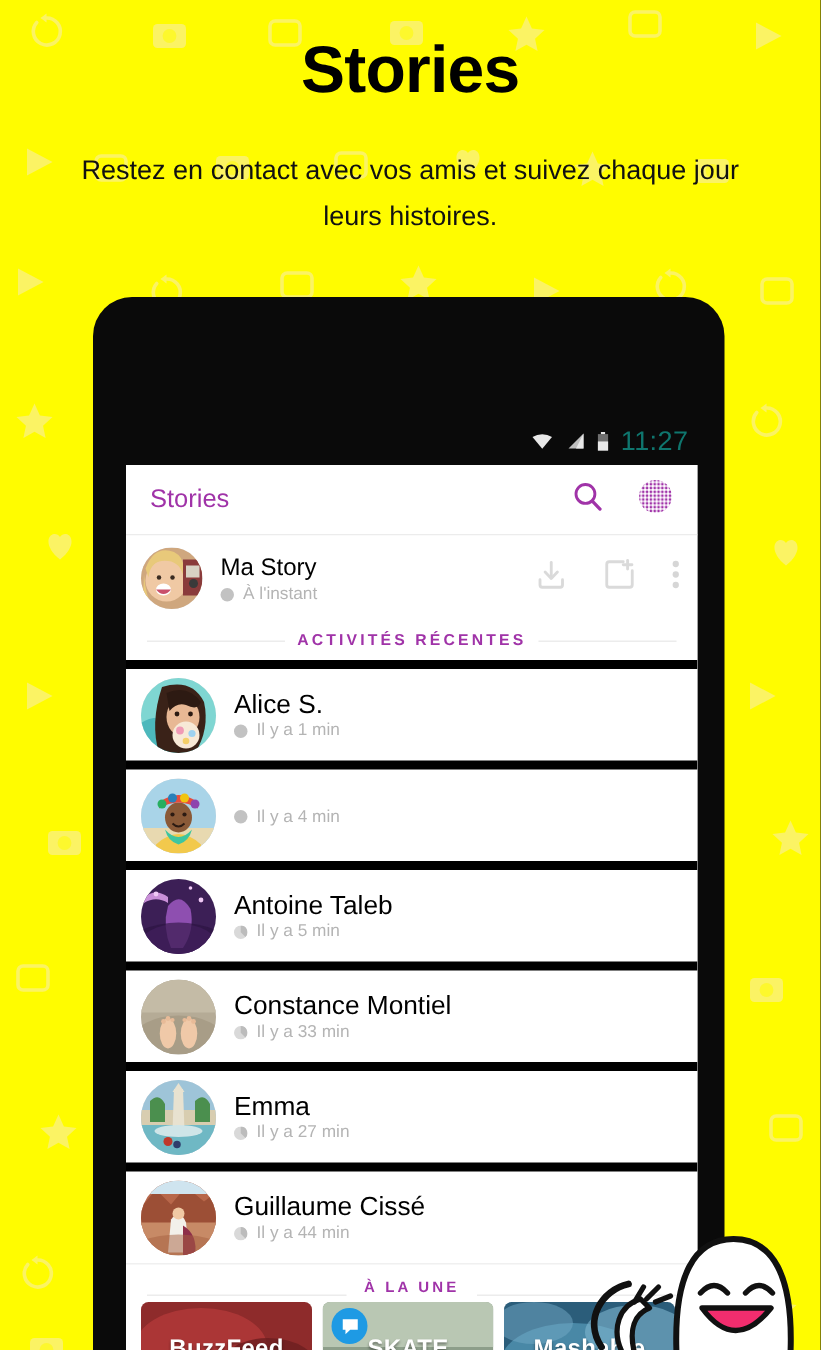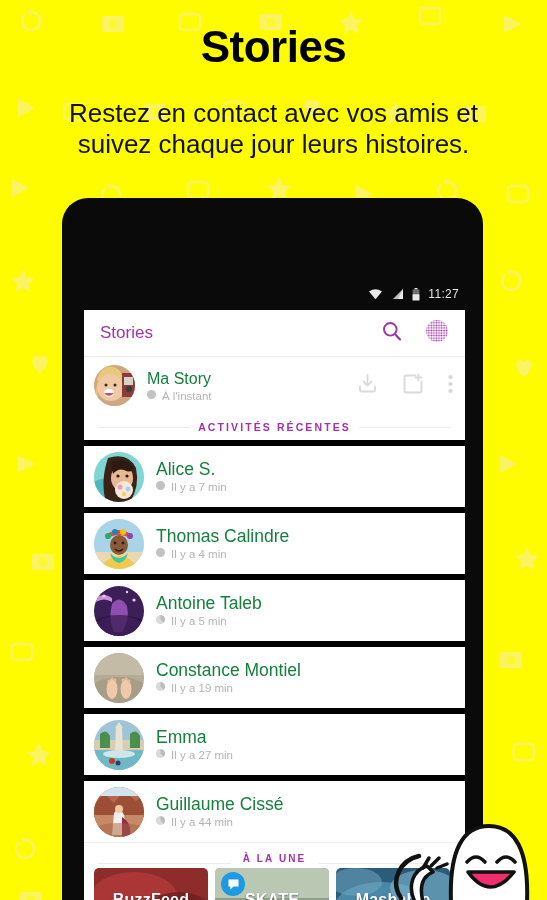--- a/index.html
+++ b/index.html
@@ -24,21 +24,21 @@
   .promo{ position:absolute; left:0; right:0; text-align:center; z-index:4; }
   #promo-title{
     top:22px;
     font-size:44px;
     font-weight:bold;
     color:#000;
     letter-spacing:-.5px;
   }
   #promo-sub{
     top:98px;
-    font-size:26px;
+    font-size:18px;
     line-height:31px;
     color:#111;
     padding:0 40px;
   }
 
   
   #phone{
     position:absolute;
     left:62px; top:198px;
     width:421px; height:720px;
@@ -56,21 +56,21 @@
 
   
   #statusbar{
     position:absolute;
     left:22px; top:82px; width:381px; height:28px;
     display:flex; align-items:center; justify-content:flex-end;
     gap:8px;
     padding-right:6px;
   }
   #statusbar .sb-time{
-    color:#e5e5e5; font-size:12px; letter-spacing:.3px;
+    color:#0f766e; font-size:18px; letter-spacing:.3px;
   }
   .sb-ico{ display:block; }
 
   
   #app-header{
     height:47px;
     display:flex; align-items:center;
     padding:0 16px;
     border-bottom:1px solid #ececec;
     background:#fff;
@@ -90,25 +90,25 @@
     background:#fff;
   }
   .avatar{
     width:41px; height:41px; border-radius:50%;
     flex:none; overflow:hidden; position:relative;
     background:#ddd;
   }
   .avatar svg{ display:block; width:100%; height:100%; }
   .row-text{ flex:1; margin-left:12px; min-width:0; }
   .row-name{
-    font-size:16px; color:#15803d; line-height:19px;
+    font-size:16px; color:#000000; line-height:19px;
     white-space:nowrap; overflow:hidden; text-overflow:ellipsis;
   }
   .row-meta{
-    display:flex; align-items:flex-start; gap:6px;
+    display:flex; align-items:center; gap:6px;
     margin-top:2px;
   }
   .row-time{ font-size:11.5px; color:#b4b4b4; }
   .dot-full{
     width:9px;height:9px;border-radius:50%;background:#c2c2c2;flex:none;
   }
   .dot-pie{ width:9px;height:9px;flex:none; }
   .story-actions{ display:flex; align-items:center; }
   .story-actions .act{ margin-left:24px; display:flex; }
 
@@ -438,21 +438,21 @@
     <circle cx="30" cy="38" r="9" fill="#f7e9d7"></circle>
     <circle cx="26" cy="35" r="2.6" fill="#f09ab5"></circle>
               <circle cx="34" cy="37" r="2.4" fill="#9ed2f0"></circle>
               <circle cx="30" cy="42" r="2.2" fill="#f5d06a"></circle>
             </svg>
      </div>
      <div class="row-text">
        <div class="row-name">Alice S.</div>
        <div class="row-meta">
          <span class="dot-full"></span>
-         <span class="row-time">Il y a 7 min</span>
+         <span class="row-time">Il y a 1 min</span>
        </div>
      </div>
         </div>
         <div class="friend-row">
           <div class="avatar">
        <svg viewBox="0 0 50 50" preserveAspectRatio="xMidYMid slice">
               <rect width="50" height="50" fill="#a9d4e8"></rect>
     <rect y="33" width="50" height="17" fill="#e8d9b0"></rect>
     <path d="M10 44 Q25 30 40 44 L40 50 L10 50 Z" fill="#f2c94c"></path>
     <ellipse cx="25" cy="26" rx="9" ry="10" fill="#8a5a38"></ellipse>
@@ -461,21 +461,20 @@
     <path d="M21 30 Q25 34 29 30" stroke="#2b1a12" stroke-width="1.3" fill="none"></path>
     <path d="M12 16 Q25 6 38 16 L38 20 Q25 12 12 20 Z" fill="#e74c3c"></path>
     <circle cx="14" cy="17" r="3" fill="#27ae60"></circle>
               <circle cx="21" cy="13" r="3" fill="#2980b9"></circle>
     <circle cx="29" cy="13" r="3" fill="#f1c40f"></circle>
               <circle cx="36" cy="17" r="3" fill="#8e44ad"></circle>
     <path d="M16 34 Q25 44 34 34 Q32 42 25 44 Q18 42 16 34 Z" fill="#3ec6a0"></path>
             </svg>
      </div>
      <div class="row-text">
-       <div class="row-name">Thomas Calindre</div>
        <div class="row-meta">
          <span class="dot-full"></span>
          <span class="row-time">Il y a 4 min</span>
        </div>
      </div>
         </div>
         <div class="friend-row">
           <div class="avatar">
        <svg viewBox="0 0 50 50" preserveAspectRatio="xMidYMid slice">
               <rect width="50" height="50" fill="#3c1f56"></rect>
@@ -515,21 +514,21 @@
     <circle cx="35" cy="28" r="1.6" fill="#e8bb98"></circle>
             </svg>
      </div>
      <div class="row-text">
        <div class="row-name">Constance Montiel</div>
        <div class="row-meta">
          <svg class="dot-pie" viewBox="0 0 10 10">
                 <circle cx="5" cy="5" r="5" fill="#d9d9d9"></circle>
                 <path d="M5 5 L5 0 A5 5 0 0 1 8.5 8.5 Z" fill="#bcbcbc"></path>
               </svg>
-         <span class="row-time">Il y a 19 min</span>
+         <span class="row-time">Il y a 33 min</span>
        </div>
      </div>
         </div>
         <div class="friend-row">
           <div class="avatar">
        <svg viewBox="0 0 50 50" preserveAspectRatio="xMidYMid slice">
               <rect width="50" height="50" fill="#9ec4d8"></rect>
     <rect y="20" width="50" height="12" fill="#d8cdb0"></rect>
     <rect y="30" width="50" height="20" fill="#6fb8c4"></rect>
     <path d="M22 6 L28 6 L29 34 L21 34 Z" fill="#e8e2d0"></path>

